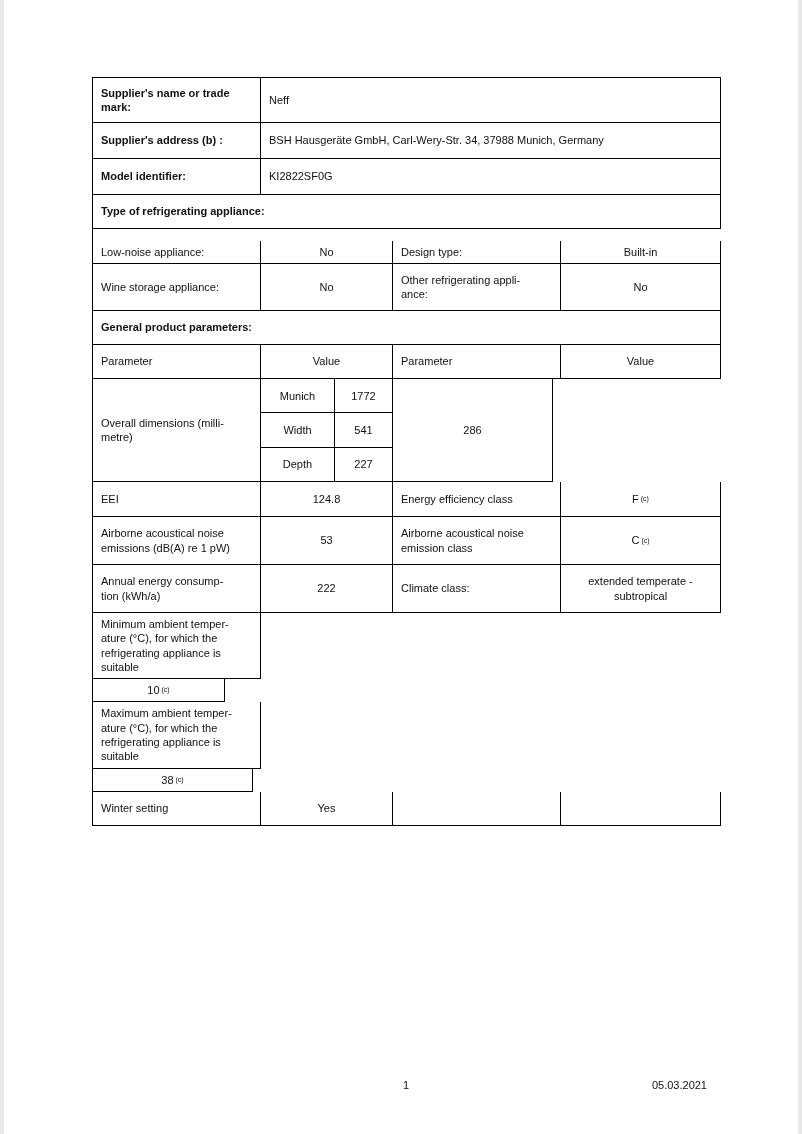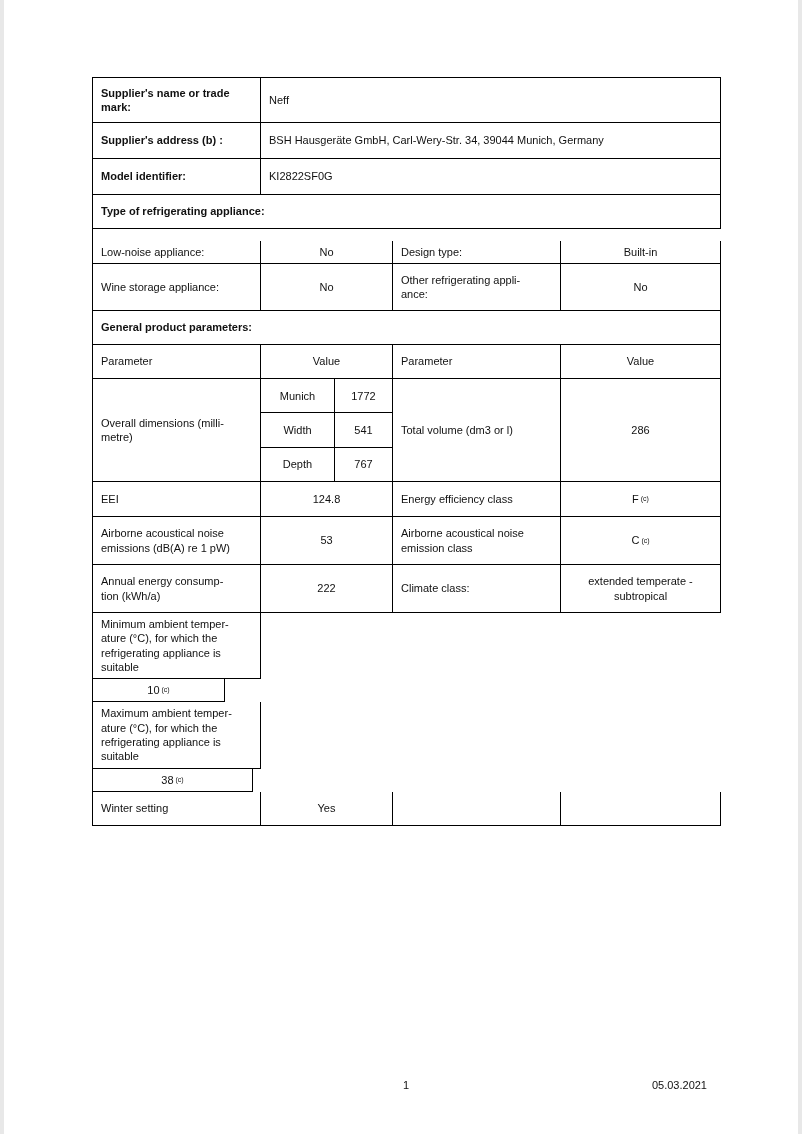--- a/index.html
+++ b/index.html
@@ -61,21 +61,21 @@
   <div class="doc-table">
 
     <div class="tr" style="min-height:45px;">
       <div class="cell c1 bold">Supplier's name or trade
 mark:</div>
       <div class="cell cr">Neff</div>
     </div>
 
     <div class="tr" style="min-height:36px;">
       <div class="cell c1 bold">Supplier's address  (b) :</div>
-      <div class="cell cr">BSH Hausgeräte GmbH, Carl-Wery-Str. 34, 39044 Munich, Germany</div>
+      <div class="cell cr">BSH Hausgeräte GmbH, Carl-Wery-Str. 34, 37988 Munich, Germany</div>
     </div>
 
     <div class="tr" style="min-height:36px;">
       <div class="cell c1 bold">Model identifier:</div>
       <div class="cell cr">KI2822SF0G</div>
     </div>
 
     <div class="tr" style="min-height:34px;">
       <div class="cell cfull bold">Type of refrigerating appliance:</div>
     </div>
@@ -113,24 +113,23 @@
         <div class="subrow mid">
           <div class="subtd a">Munich</div>
           <div class="subtd b">1772</div>
         </div>
         <div class="subrow mid">
           <div class="subtd a">Width</div>
           <div class="subtd b">541</div>
         </div>
         <div class="subrow">
           <div class="subtd a">Depth</div>
-          <div class="subtd b">767</div>
+          <div class="subtd b">227</div>
         </div>
       </div>
-      <div class="cell c3">Total volume (dm3 or l)</div>
       <div class="cell c4 center">286</div>
     </div>
 
     <div class="tr" style="min-height:35px;">
       <div class="cell c1">EEI</div>
       <div class="cell c2 center">124.8</div>
       <div class="cell c3">Energy efficiency class</div>
       <div class="cell c4 center"><span>F</span><sup>(c)</sup></div>
     </div>
 

